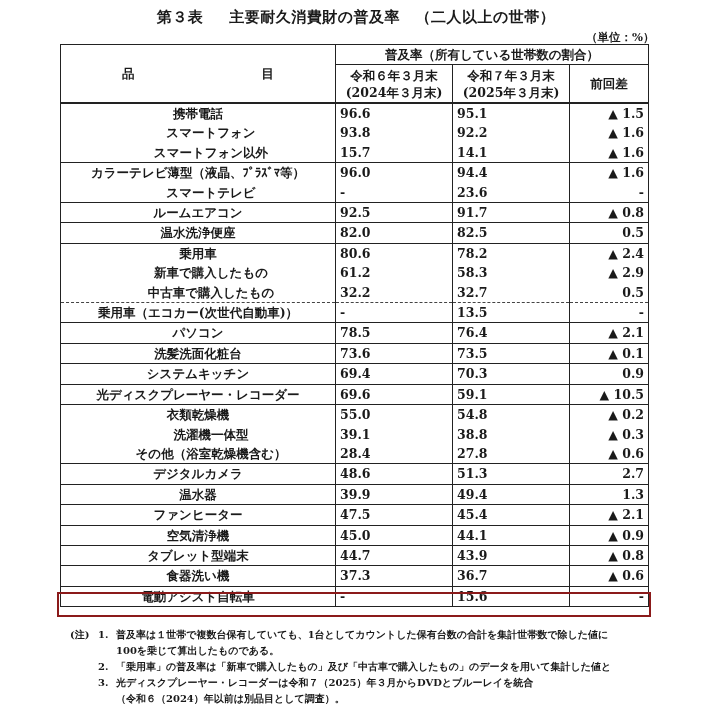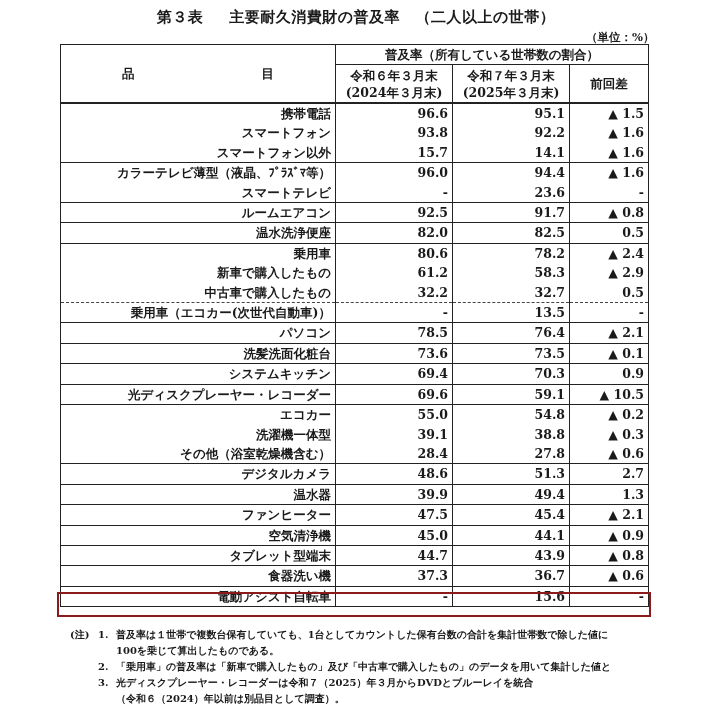--- a/index.html
+++ b/index.html
@@ -13,23 +13,23 @@
                border-collapse:collapse; font-size:12.5px; font-weight:bold; }
   table.main td, table.main th { border-left:1.5px solid #222; border-right:1.5px solid #222;
                padding:0 4px; height:19.4px; line-height:19.4px; white-space:nowrap; }
   table.main thead th { font-weight:bold; text-align:center; border:1.5px solid #222;
                line-height:16px; }
   table.main thead tr.h1 th { height:19px; }
   table.main thead tr.h2 th { height:37px; line-height:17px; }
   th.item-head { width:240px; border-bottom:2.5px solid #222 !important; }
   th.item-head span { letter-spacing:34px; padding-left:34px;margin-top:28px; }
   tr.h2 th { border-bottom:2.5px solid #222 !important; }
-  td.name { text-align:right; width:240px; }
+  td.name { text-align:center; width:240px; }
   td.name.sub { padding-left:30px; }
-  td.num { text-align:right; width:108px; padding-right:5px; }
+  td.num { text-align:left; width:108px; padding-right:5px; }
   td.diff { text-align:right; padding-right:5px; }
   tr.grp-start td { border-top:1.5px solid #222; }
   tr.dash-start td { border-top:1.5px dashed #444; }
   table.main { border-bottom:1.5px solid #222; }
   .highlight { position:absolute; left:57px; top:592px; width:590px; height:21px;
                border:2.5px solid #8b1a1a; pointer-events:none; }
   .notes { position:absolute; left:70px; top:627px; font-size:10px; font-weight:bold;
            line-height:16px; }
   .notes .row { display:flex; }
   .notes .lbl { width:28px; }
@@ -141,21 +141,21 @@
         <td class="num">70.3</td>
         <td class="diff">0.9</td>
       </tr>
       <tr class="grp-start">
         <td class="name">光ディスクプレーヤー・レコーダー</td>
         <td class="num">69.6</td>
         <td class="num">59.1</td>
         <td class="diff">▲ 10.5</td>
       </tr>
       <tr class="grp-start">
-        <td class="name">エコカー</td>
+        <td class="name">衣類乾燥機</td>
         <td class="num">55.0</td>
         <td class="num">54.8</td>
         <td class="diff">▲ 0.2</td>
       </tr>
       <tr>
         <td class="name sub">洗濯機一体型</td>
         <td class="num">39.1</td>
         <td class="num">38.8</td>
         <td class="diff">▲ 0.3</td>
       </tr>

